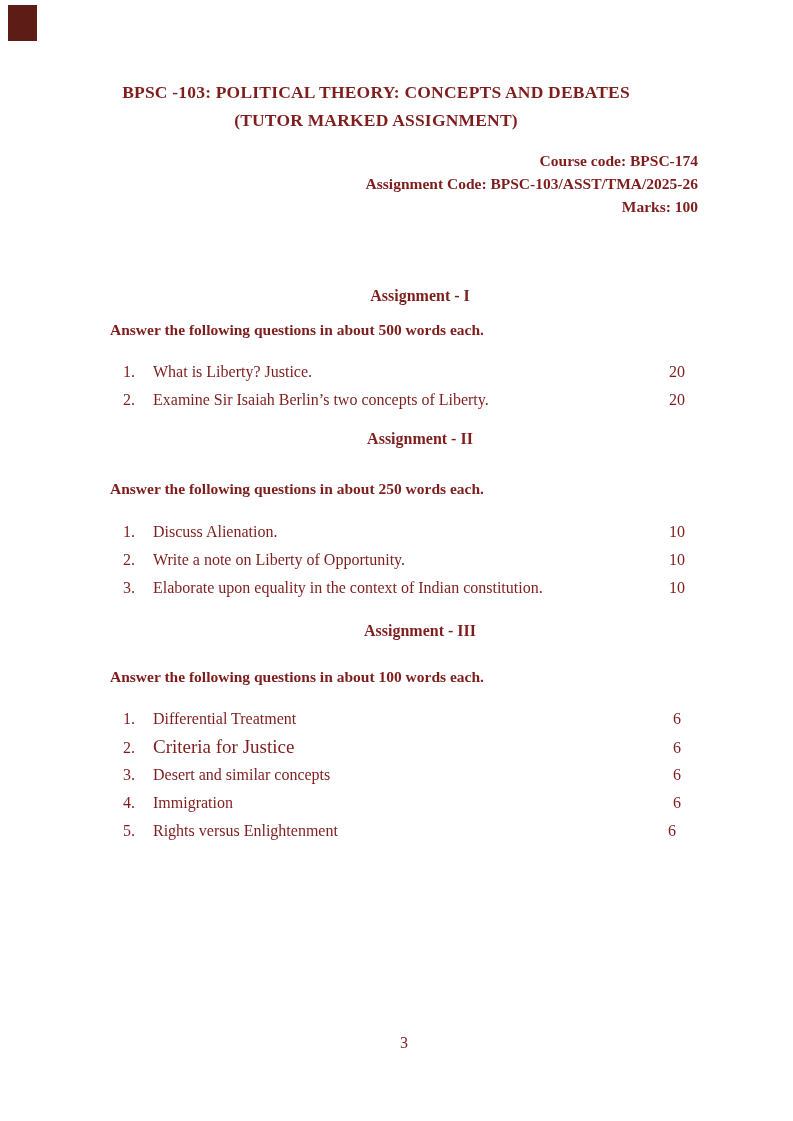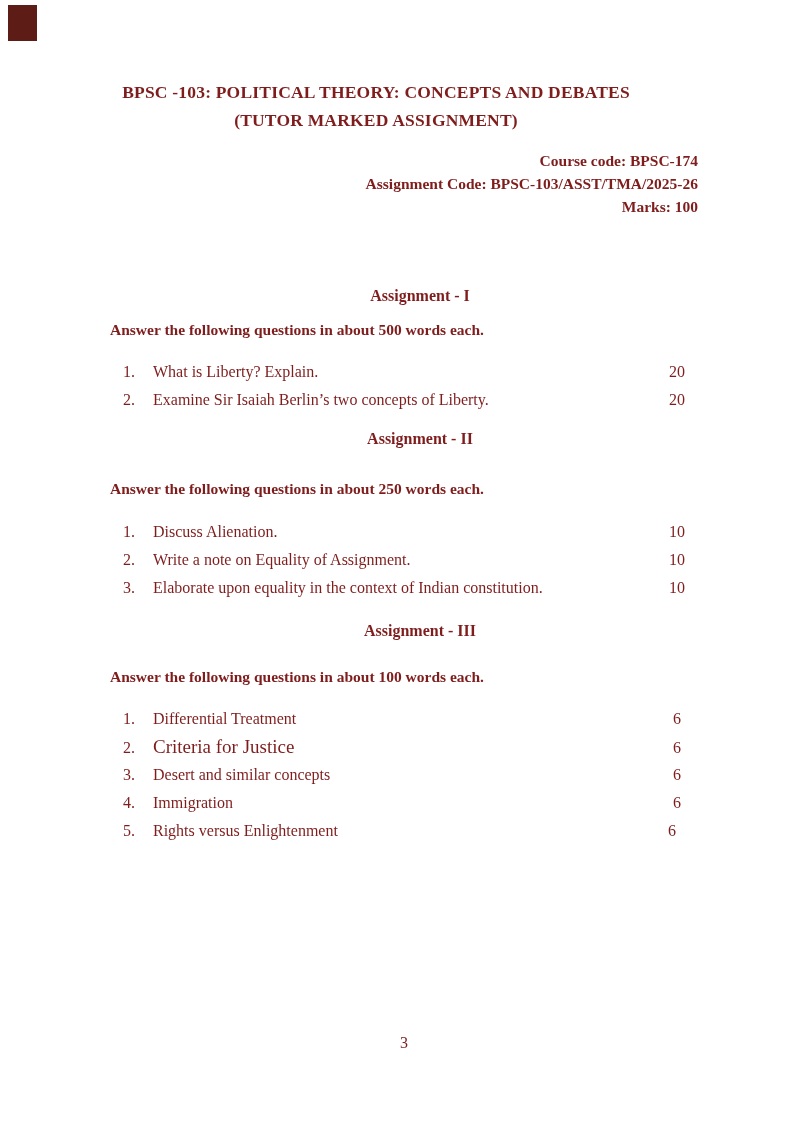--- a/index.html
+++ b/index.html
@@ -131,41 +131,41 @@
       <div>Assignment Code: BPSC-103/ASST/TMA/2025-26</div>
       <div>Marks: 100</div>
     </div>
 
 
     <div class="section-heading h1">Assignment - I</div>
     <div class="instruction i1">Answer the following questions in about 500 words each.</div>
     <div class="q-list l1">
       <div class="q-row">
         <span class="q-num">1.</span>
-        <span class="q-text">What is Liberty? Explain.</span>
+        <span class="q-text">What is Liberty? Justice.</span>
         <span class="q-marks">20</span>
       </div>
       <div class="q-row">
         <span class="q-num">2.</span>
         <span class="q-text">Examine Sir Isaiah Berlin’s two concepts of Liberty.</span>
         <span class="q-marks">20</span>
       </div>
     </div>
 
     <div class="section-heading h2">Assignment - II</div>
     <div class="instruction i2">Answer the following questions in about 250 words each.</div>
     <div class="q-list l2">
       <div class="q-row">
         <span class="q-num">1.</span>
         <span class="q-text">Discuss Alienation.</span>
         <span class="q-marks">10</span>
       </div>
       <div class="q-row">
         <span class="q-num">2.</span>
-        <span class="q-text">Write a note on Equality of Assignment.</span>
+        <span class="q-text">Write a note on Liberty of Opportunity.</span>
         <span class="q-marks">10</span>
       </div>
       <div class="q-row">
         <span class="q-num">3.</span>
         <span class="q-text">Elaborate upon equality in the context of Indian constitution.</span>
         <span class="q-marks">10</span>
       </div>
     </div>
 
     <div class="section-heading h3">Assignment - III</div>

